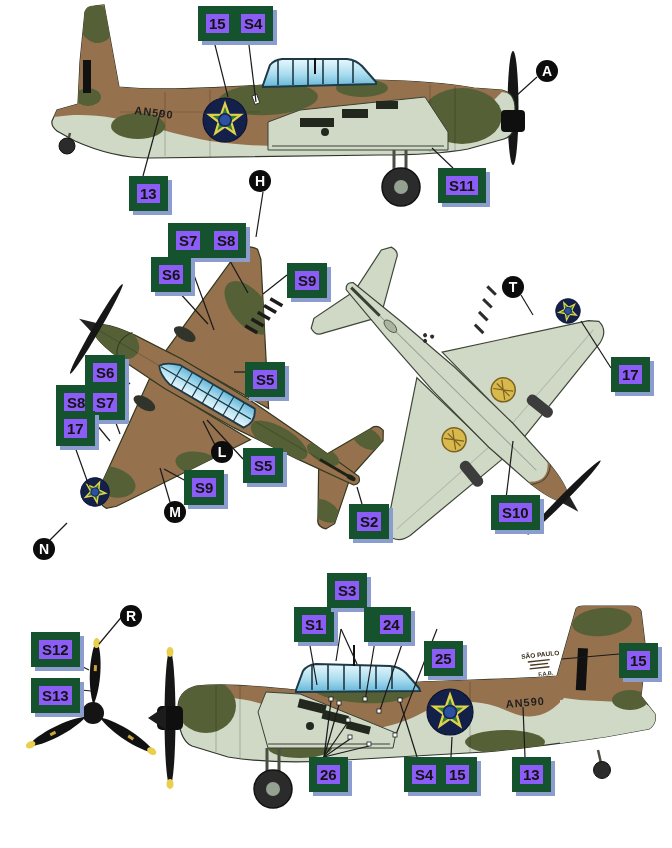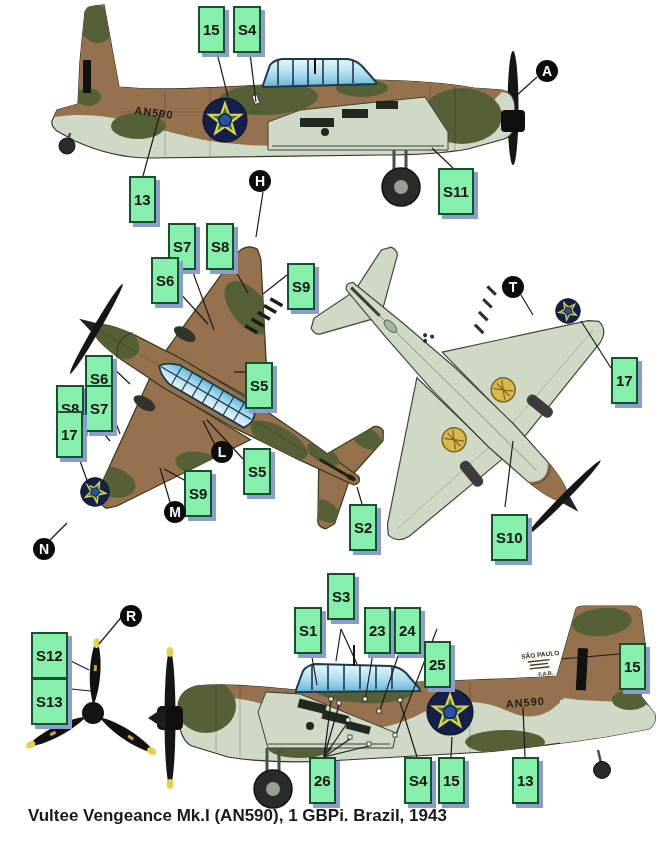--- a/index.html
+++ b/index.html
@@ -1,20 +1,20 @@
 <!DOCTYPE html>
 <html><head>
 <meta charset="utf-8">
 <style>
   html,body{margin:0;padding:0;background:#fff;}
   .stage{position:relative;width:672px;height:848px;background:#fff;overflow:hidden;
          font-family:"Liberation Sans",sans-serif;}
   .art{position:absolute;left:0;top:0;}
-  .lbl{position:absolute;background:#86efac;border:2px solid #14532d;color:#141414;
-       font:bold 15px/19px "Liberation Sans",sans-serif;padding:12px 3px;
+  .lbl{position:absolute;background:#8b5cf6;border:8px solid #14532d;color:#141414;
+       font:bold 15px/19px "Liberation Sans",sans-serif;padding:0 3px;
        box-shadow:4px 4px 0 #8b9cce;white-space:nowrap;}
   .dot{position:absolute;width:22px;height:22px;border-radius:50%;background:#0c0c0c;
        color:#fff;font:bold 14px/22px "Liberation Sans",sans-serif;text-align:center;}
   .caption{position:absolute;left:28px;top:806px;color:#1a1a1a;
            font:bold 17px "Liberation Sans",sans-serif;}
 </style>
 </head>
 <body>
 
 <div class="stage">
@@ -305,31 +305,30 @@
 <div class="lbl" style="left:56px;top:411px">17</div>
 <div class="dot" style="left:211px;top:441px">L</div>
 <div class="lbl" style="left:243px;top:448px">S5</div>
 <div class="lbl" style="left:184px;top:470px">S9</div>
 <div class="dot" style="left:164px;top:501px">M</div>
 <div class="dot" style="left:33px;top:538px">N</div>
 <div class="lbl" style="left:349px;top:504px">S2</div>
 
 <div class="dot" style="left:502px;top:276px">T</div>
 <div class="lbl" style="left:611px;top:357px">17</div>
-<div class="lbl" style="left:491px;top:514px">S10</div>
+<div class="lbl" style="left:491px;top:495px">S10</div>
 
 <div class="dot" style="left:120px;top:605px">R</div>
 <div class="lbl" style="left:31px;top:632px">S12</div>
 <div class="lbl" style="left:31px;top:678px">S13</div>
 <div class="lbl" style="left:294px;top:607px">S1</div>
 <div class="lbl" style="left:327px;top:573px">S3</div>
 <div class="lbl" style="left:364px;top:607px">23</div>
-<div class="lbl" style="left:394px;top:607px">24</div>
+<div class="lbl" style="left:372px;top:607px">24</div>
 <div class="lbl" style="left:424px;top:641px">25</div>
 <div class="lbl" style="left:619px;top:643px">15</div>
 <div class="lbl" style="left:309px;top:757px">26</div>
 <div class="lbl" style="left:404px;top:757px">S4</div>
 <div class="lbl" style="left:438px;top:757px">15</div>
 <div class="lbl" style="left:512px;top:757px">13</div>
 
-<div class="caption">Vultee Vengeance Mk.I (AN590), 1 GBPi. Brazil, 1943</div>
 
 </div>
 
 </body></html>

